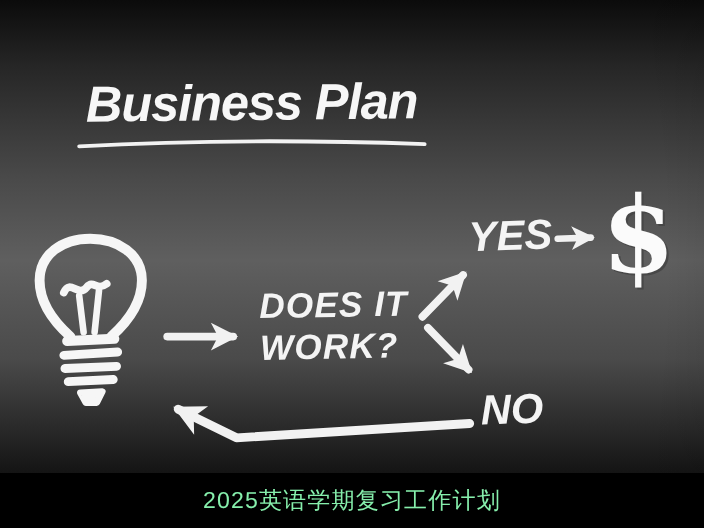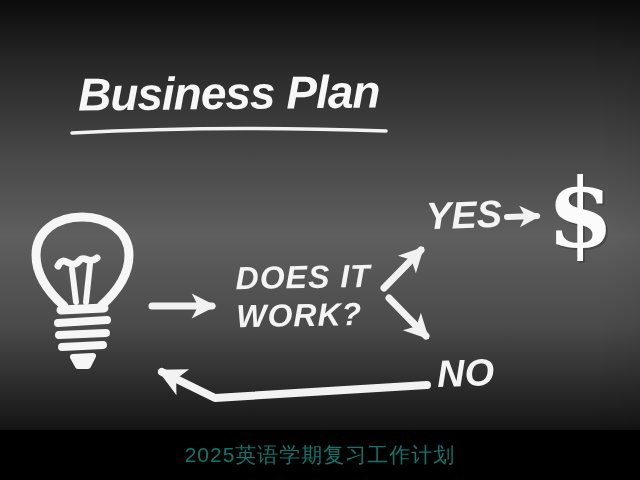--- a/index.html
+++ b/index.html
@@ -39,21 +39,21 @@
     position:absolute;left:547px;top:166px;
     font-family:"DejaVu Serif","Liberation Serif",serif;
     font-size:96px;font-weight:700;line-height:1;color:#fbfbfb;
     text-shadow:2px 2px 0 rgba(70,70,70,0.9);
   }
   .caption-band{
     position:absolute;left:0;top:430px;width:640px;height:50px;
     background:#000;display:flex;align-items:center;justify-content:center;
   }
   .caption-band span{
-    font-size:21px;color:#0f766e;letter-spacing:1px;
+    font-size:21px;color:#86efac;letter-spacing:1px;
   }
 </style>
 </head>
 <body>
 
 <div class="stage">
   <div class="board">
 
     <h1 class="title">Business Plan</h1>
 

